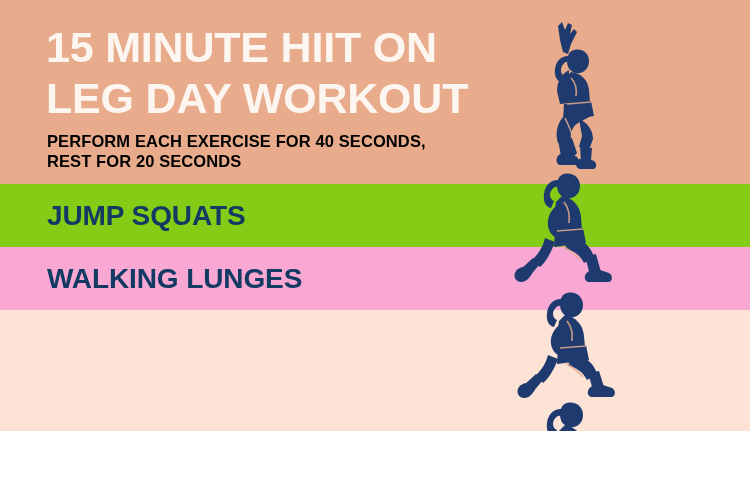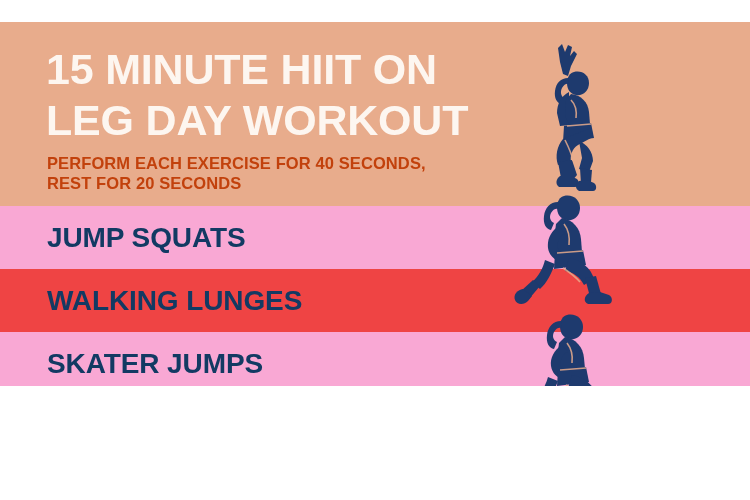--- a/index.html
+++ b/index.html
@@ -3,25 +3,24 @@
 <meta charset="utf-8">
 <style>
   html, body {
     margin: 0;
     padding: 0;
     background: #ffffff;
   }
   #poster {
     position: relative;
     width: 750px;
-    height: 364px;
+    height: 431px;
     overflow: hidden;
     background: #FDE3D6;
     font-family: "Liberation Sans", sans-serif;
-    margin-top: 22px;
     -webkit-font-smoothing: antialiased;
   }
 
   
   .header-band {
     position: absolute;
     left: 0;
     top: 0;
     width: 750px;
     height: 184px;
@@ -43,21 +42,21 @@
     text-transform: uppercase;
     z-index: 4;
     white-space: pre-line;
   }
   .subtitle {
     position: absolute;
     left: 47px;
     top: 131px;
     width: 420px;
     margin: 0;
-    color: #c2410c;
+    color: #000000;
     font-family: "Liberation Sans Narrow", "Liberation Sans", sans-serif;
     font-size: 16.5px;
     line-height: 20px;
     font-weight: bold;
     letter-spacing: 0.1px;
     text-transform: uppercase;
     z-index: 4;
     white-space: pre-line;
   }
 
@@ -72,22 +71,22 @@
   }
   .row {
     position: relative;
     width: 750px;
     height: 63.2px;
     display: flex;
     align-items: center;
     box-sizing: border-box;
     padding-left: 47px;
   }
-  .row.tint  { background: #f9a8d4; }
-  .row.plain { background: #ef4444; }
+  .row.tint  { background: #84cc16; }
+  .row.plain { background: #f9a8d4; }
   .row-label {
     color: #123A63;
     font-family: "Liberation Sans Narrow", "Liberation Sans", sans-serif;
     font-size: 28px;
     font-weight: bold;
     letter-spacing: -0.1px;
     text-transform: uppercase;
     white-space: nowrap;
   }
 
@@ -123,23 +122,20 @@
 
   <p class="subtitle">Perform each exercise for 40 seconds,
 rest for 20 seconds</p>
 
   <div class="rows">
     <div class="row tint">
       <span class="row-label">Jump Squats</span>
     </div>
     <div class="row plain">
       <span class="row-label">Walking Lunges</span>
-    </div>
-    <div class="row tint">
-      <span class="row-label">Skater Jumps</span>
     </div>
   </div>
 
   <div class="figures">
 
     <div class="figure fig-jumpsquat">
       <svg viewBox="0 0 95 160" width="95" height="160" aria-hidden="true">
         <g fill="#1E3A6E">
 
           <path d="M31 6 L35 2 L38 10 L41 3 L45 5 L43 14 L47 9 L50 12 L44 24 L41 34 L36 32 L33 20 Z"></path>

